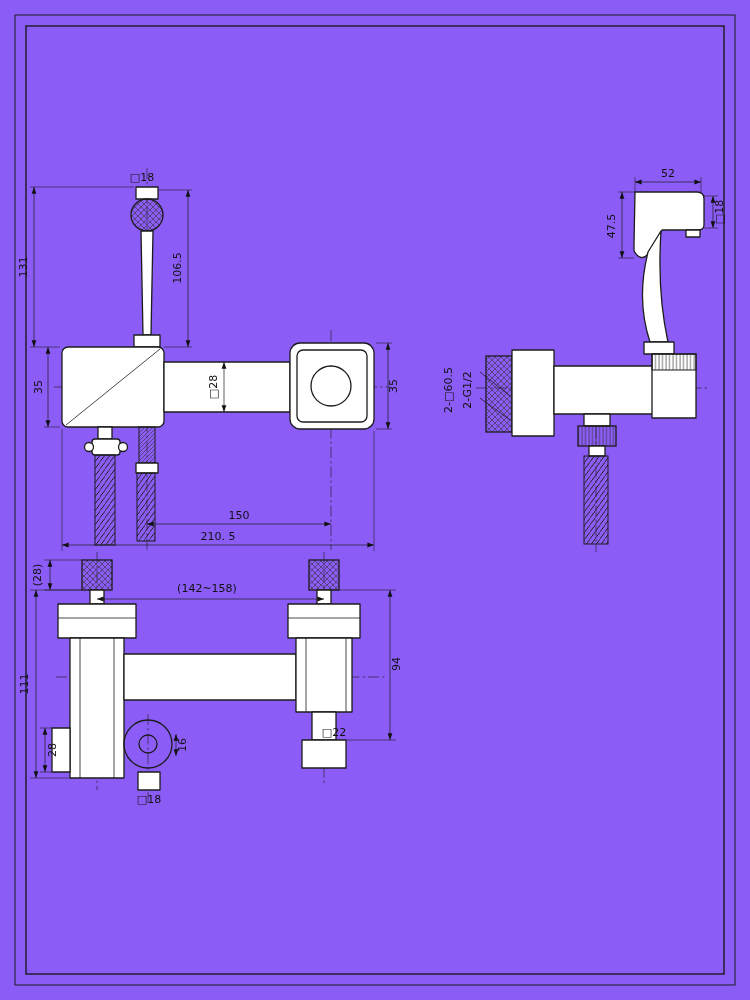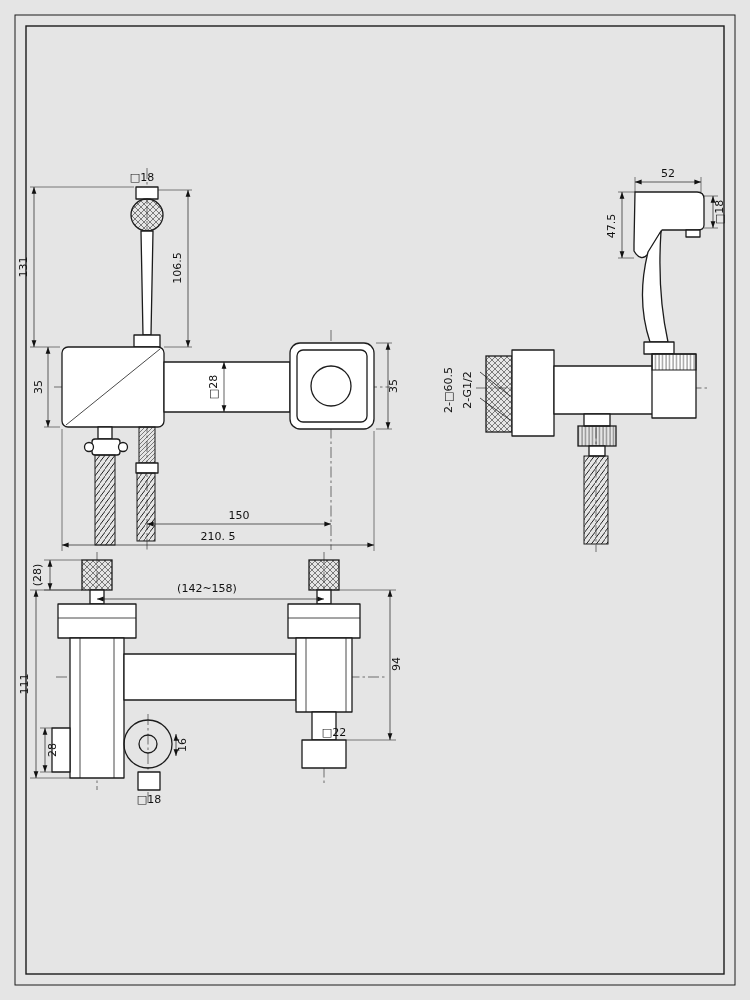--- a/index.html
+++ b/index.html
@@ -1,16 +1,16 @@
 <!DOCTYPE html>
 <html><head>
 <meta charset="utf-8">
 <style>
   html,body{margin:0;padding:0;background:#ffffff;}
-  .page{width:750px;height:1000px;position:relative;background:#e5e5e5;overflow:hidden;}
+  .page{width:750px;height:1000px;position:relative;background:#8b5cf6;overflow:hidden;}
   svg{display:block;}
   .outline{fill:#ffffff;stroke:#1c1c1c;stroke-width:1.3;stroke-linejoin:round;}
   .outline-nf{fill:none;stroke:#1c1c1c;stroke-width:1.3;stroke-linejoin:round;}
   .thin{fill:none;stroke:#1c1c1c;stroke-width:0.8;}
   .dim{stroke:#1c1c1c;stroke-width:0.7;fill:none;}
   .ext{stroke:#1c1c1c;stroke-width:0.55;fill:none;}
   .cl{stroke:#1c1c1c;stroke-width:0.6;stroke-dasharray:11 3 2.5 3;fill:none;}
   .frame{fill:none;stroke:#1c1c1c;}
   text{font-family:"DejaVu Sans","Liberation Sans",sans-serif;font-size:11px;fill:#111;}
 </style>

